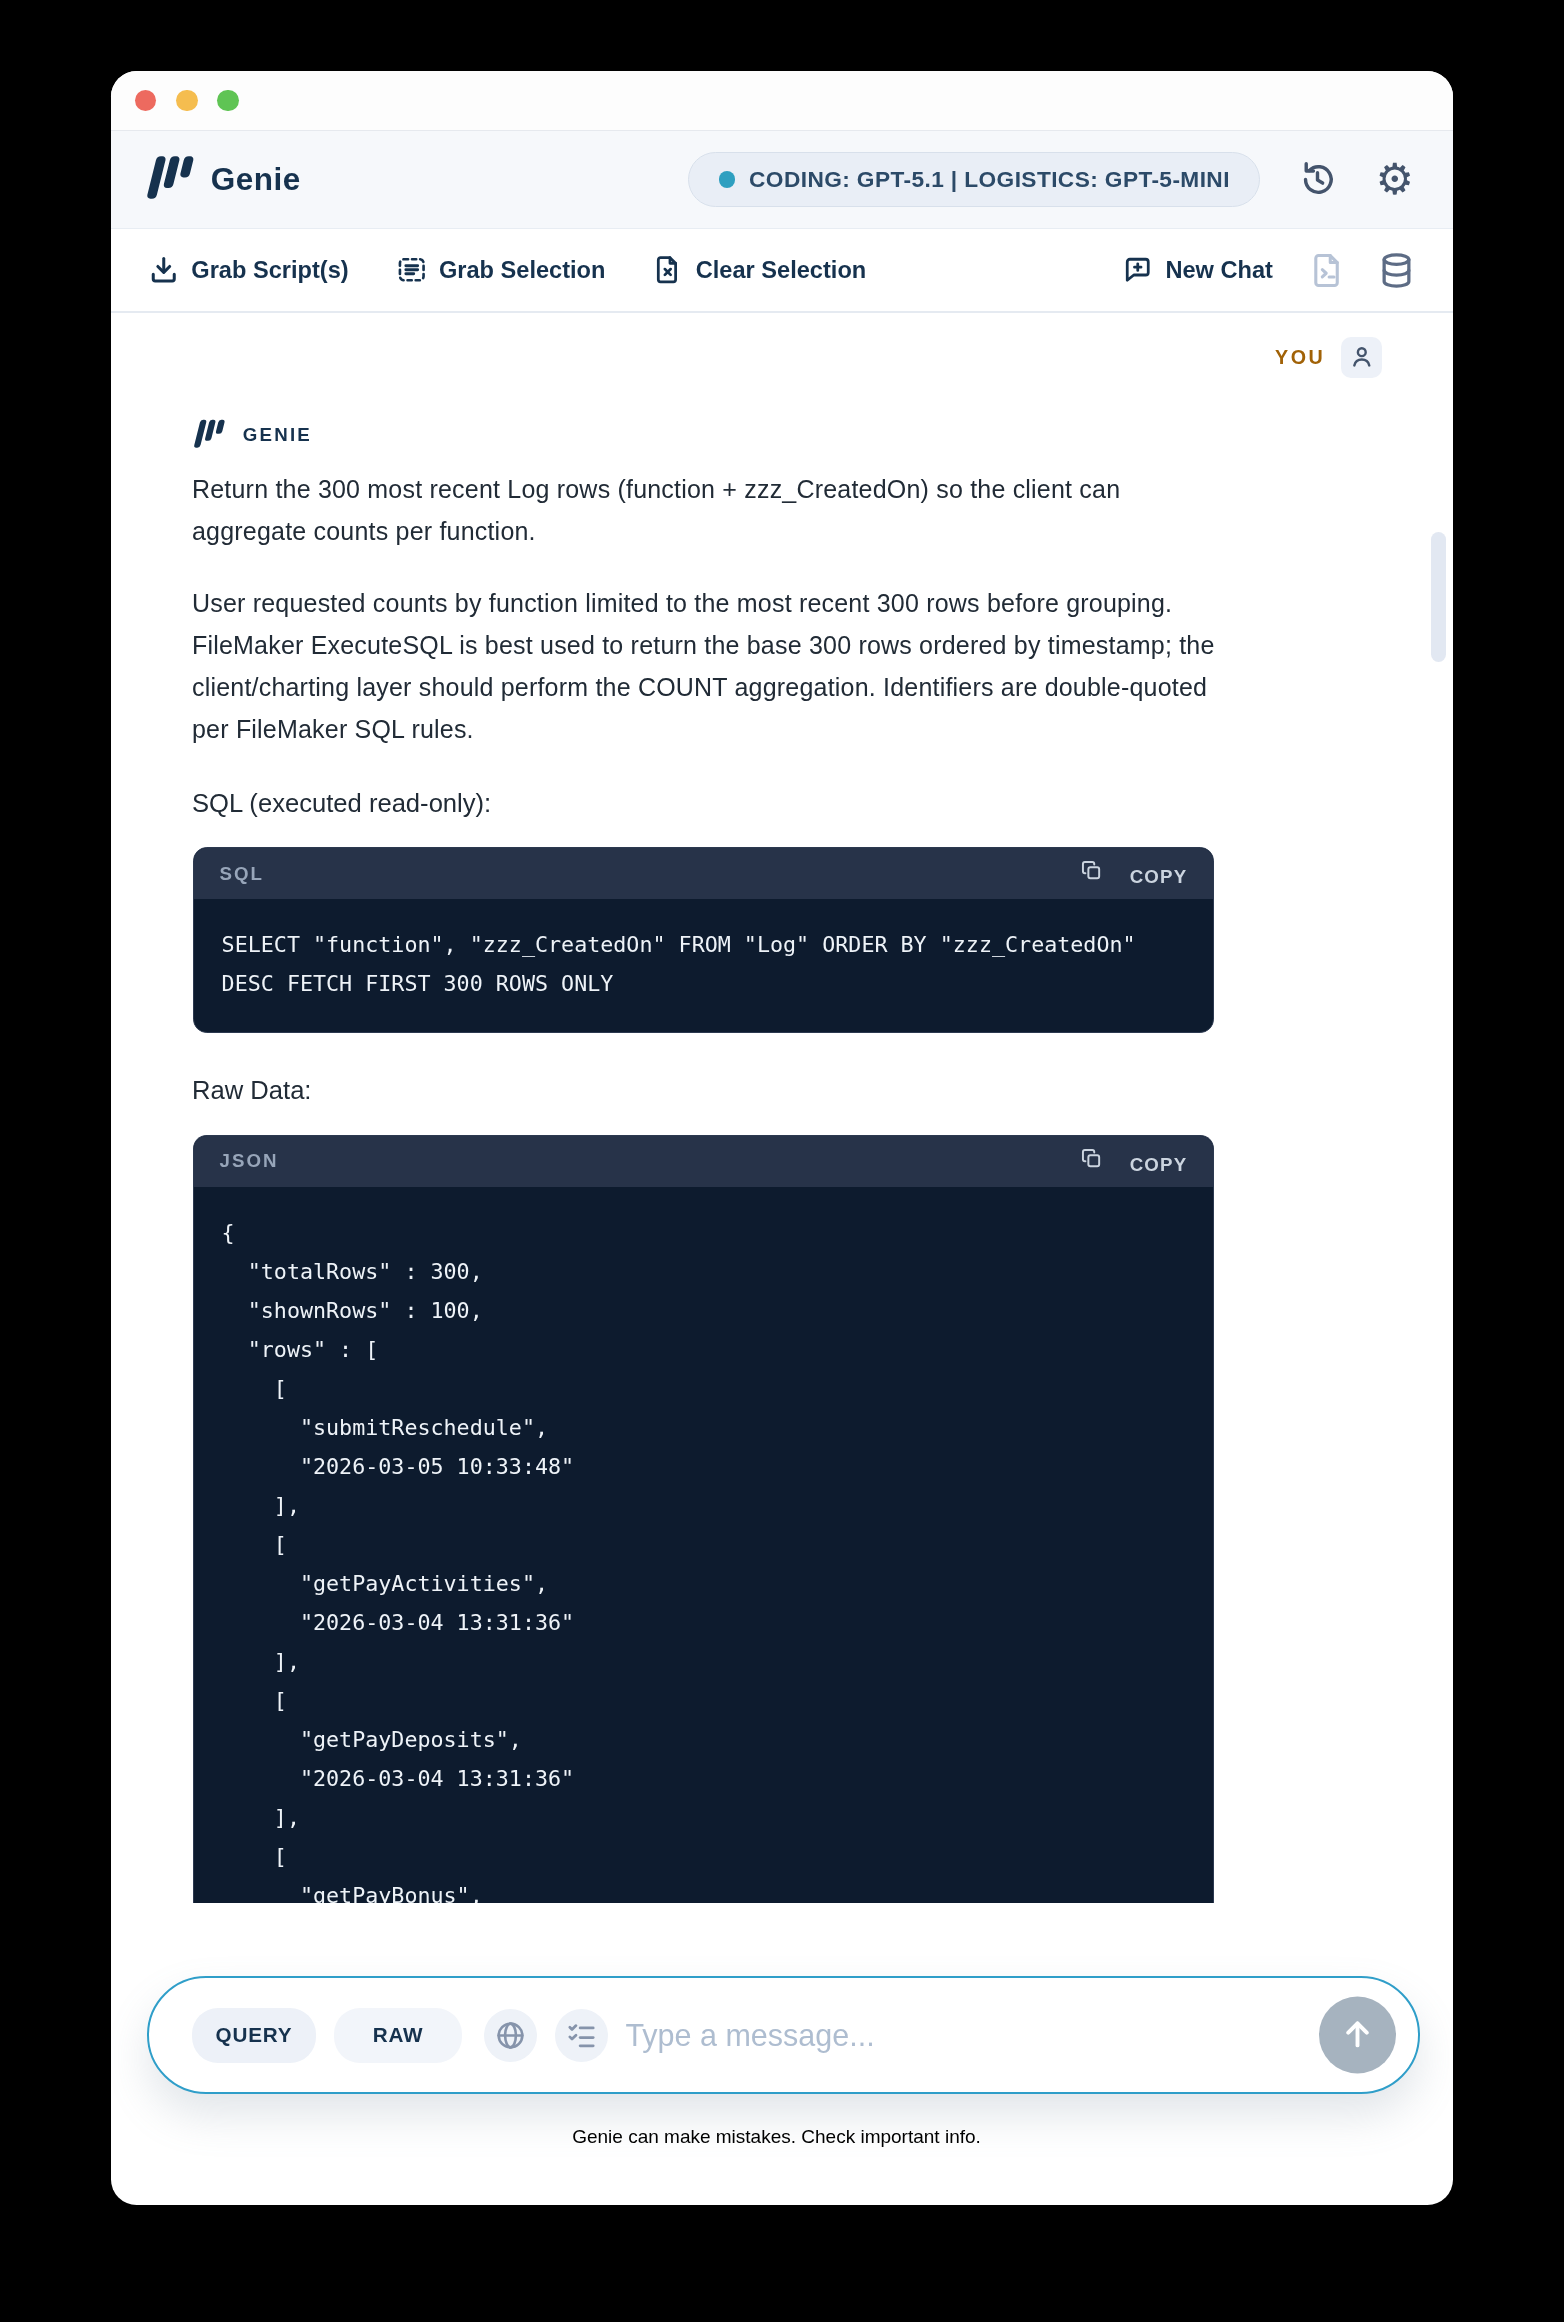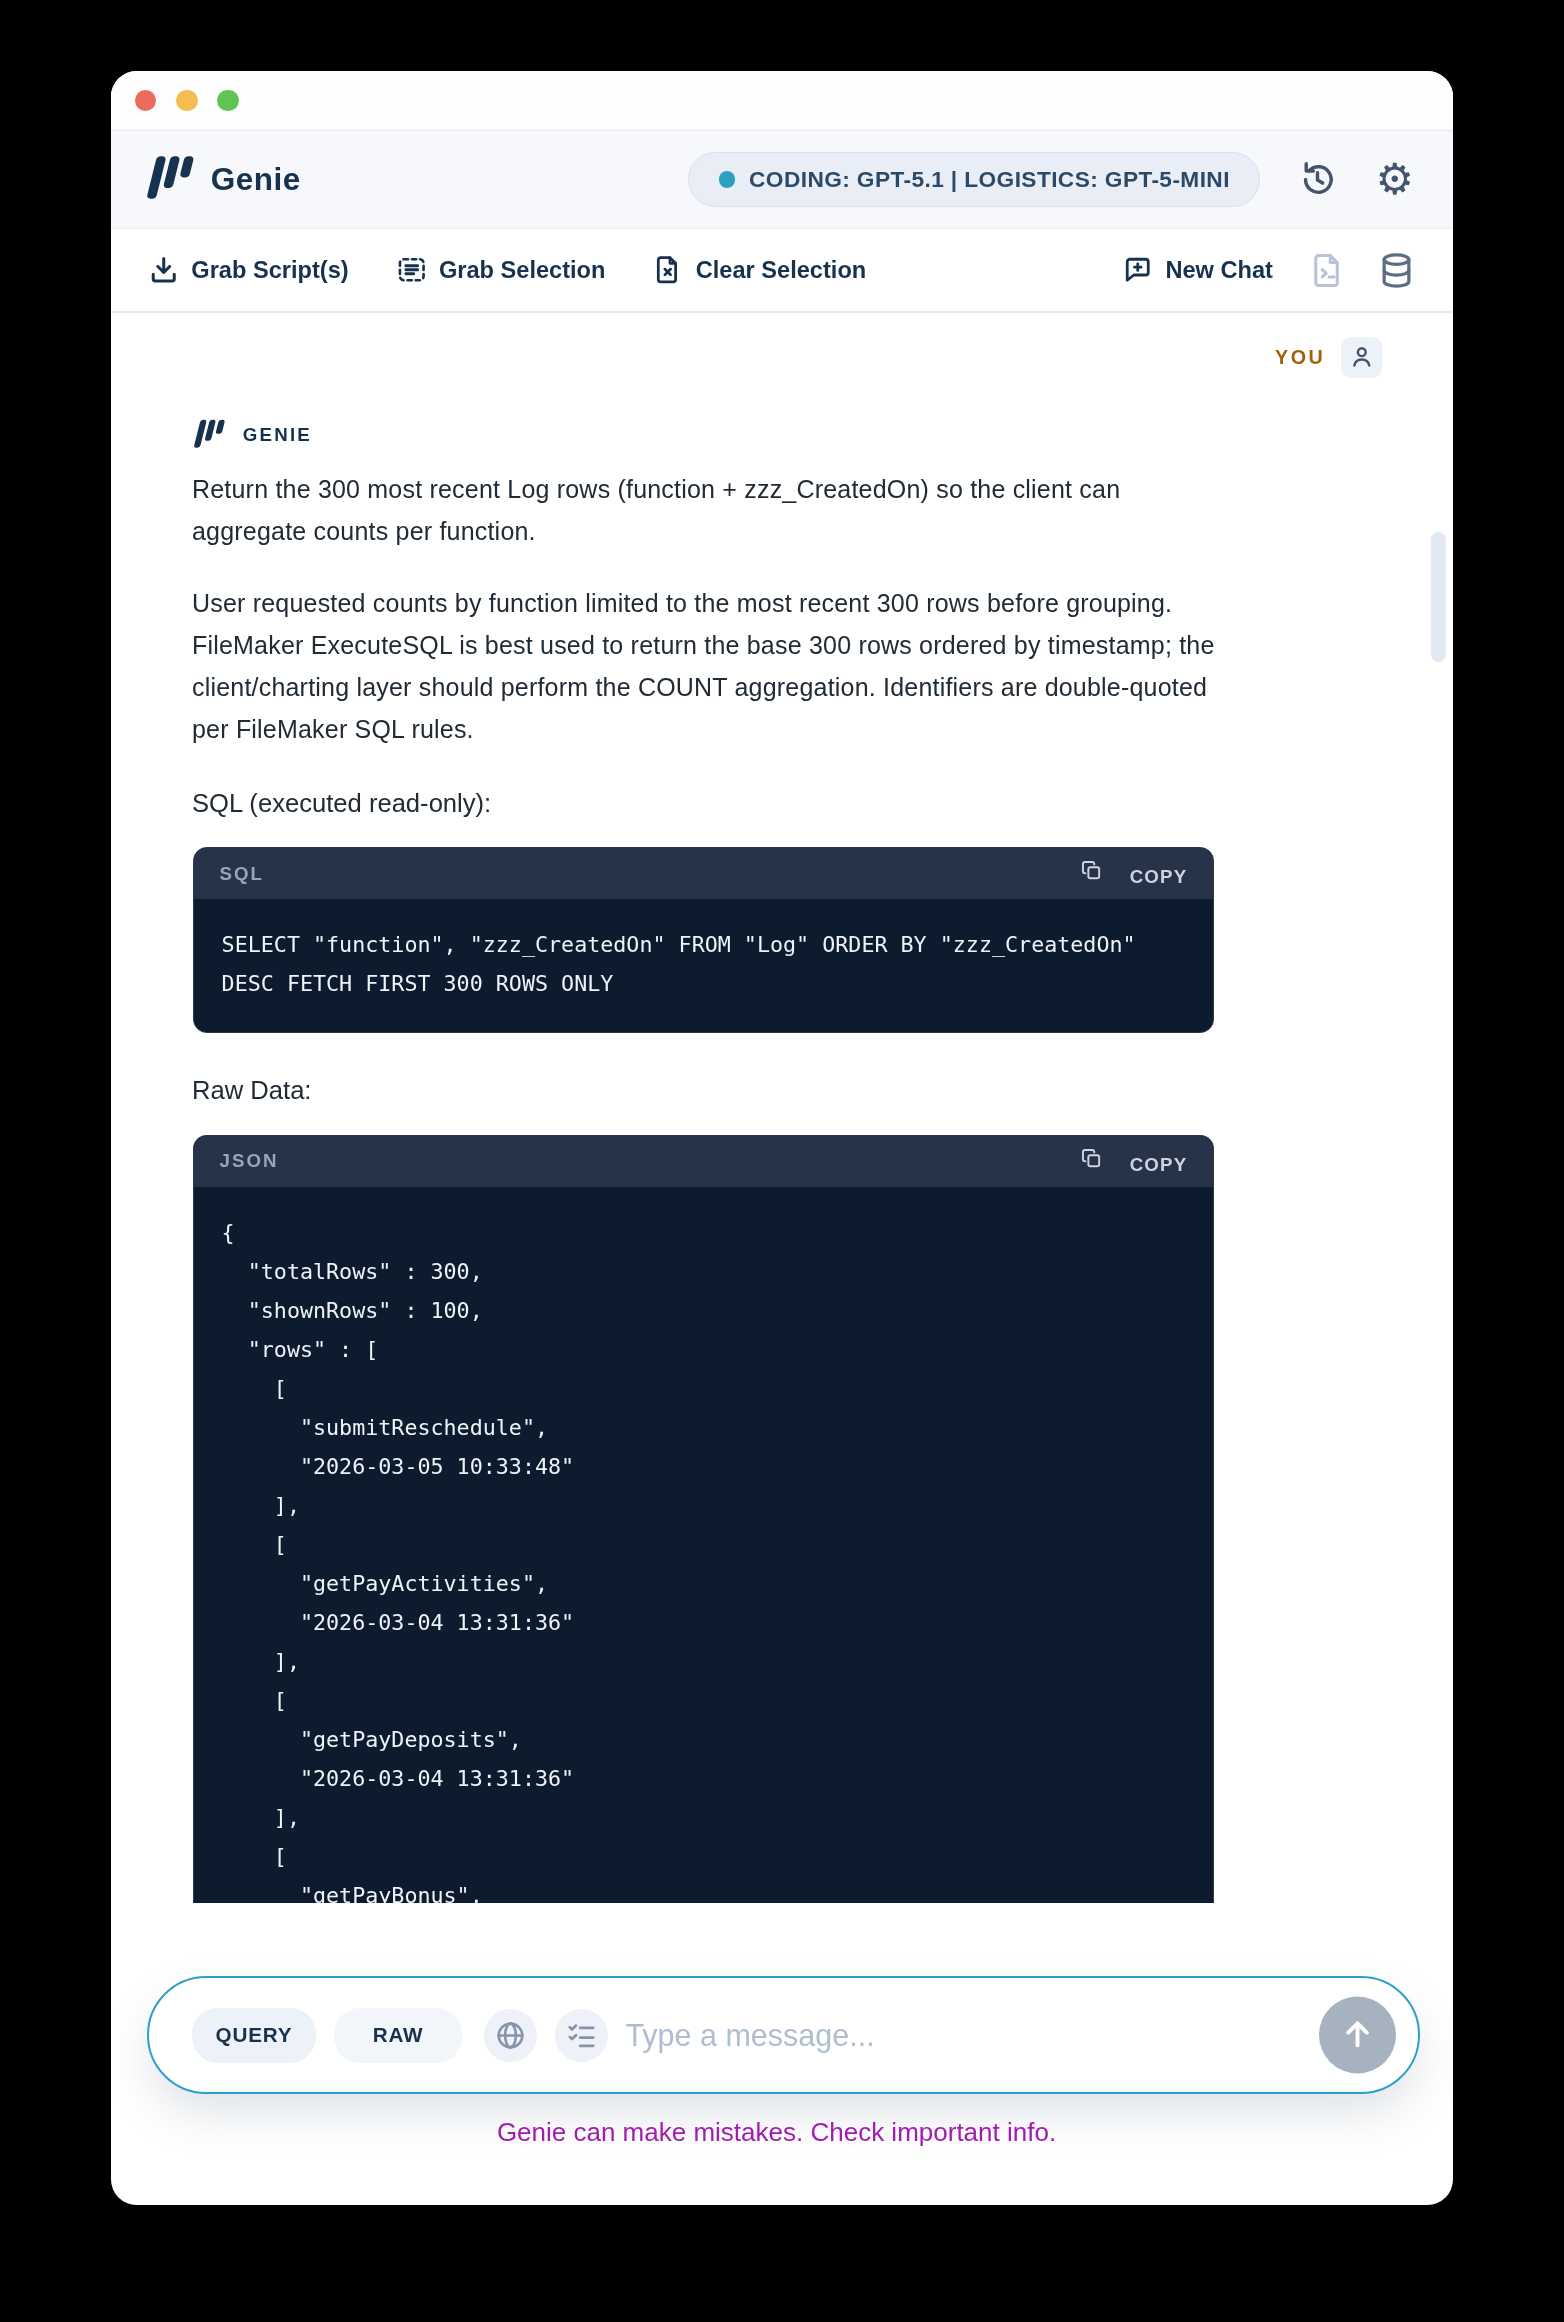--- a/index.html
+++ b/index.html
@@ -84,21 +84,21 @@
   .chip.raw { padding:0 39px; margin-right:21.7px; background:#f2f5fa; }
   .round-ic { width:53px; height:53px; border-radius:50%; background:#eef2f8; color:#8694ab;
               display:flex; align-items:center; justify-content:center; margin-right:17.7px; cursor:pointer; }
   .msg-input { flex:1; border:none; outline:none; font-size:30.5px; color:#3b4a5c;
                font-family:"Liberation Sans", sans-serif; background:transparent; }
   .msg-input::placeholder { color:#aebdd0; }
   .send-btn { position:absolute; right:21.7px; top:50%; transform:translateY(-50%);
               width:77px; height:77px; border-radius:50%; background:#a6b3bf; border:none;
               display:flex; align-items:center; justify-content:center; color:#fff; cursor:pointer; }
   .footer-note { position:absolute; left:0; right:11px; bottom:57px; text-align:center;
-                 font-size:26px; color:#a21caf; }
+                 font-size:19px; color:#000000; }
 </style>
 </head>
 <body>
 
 <div class="window">
 
   <div class="titlebar">
     <div class="lights">
       <div class="light red"></div>
       <div class="light yellow"></div>

